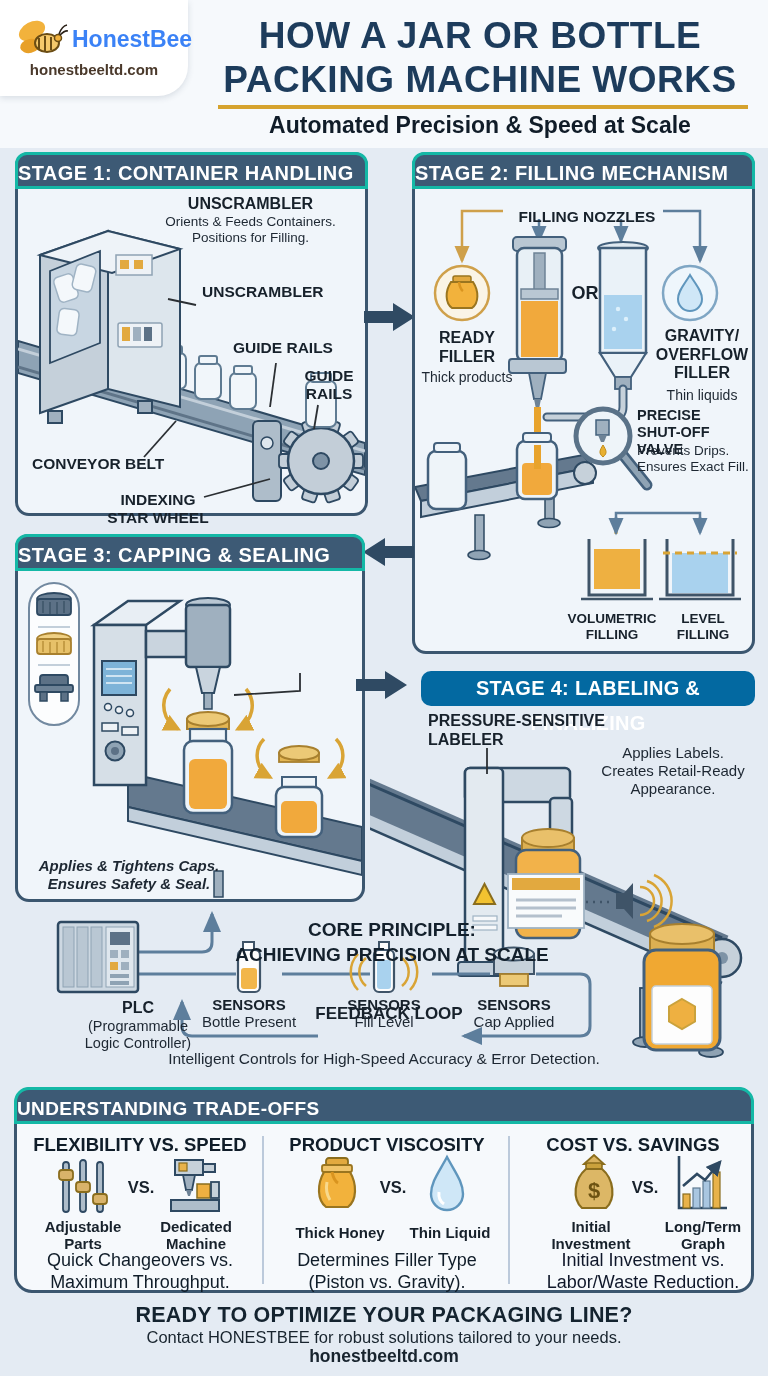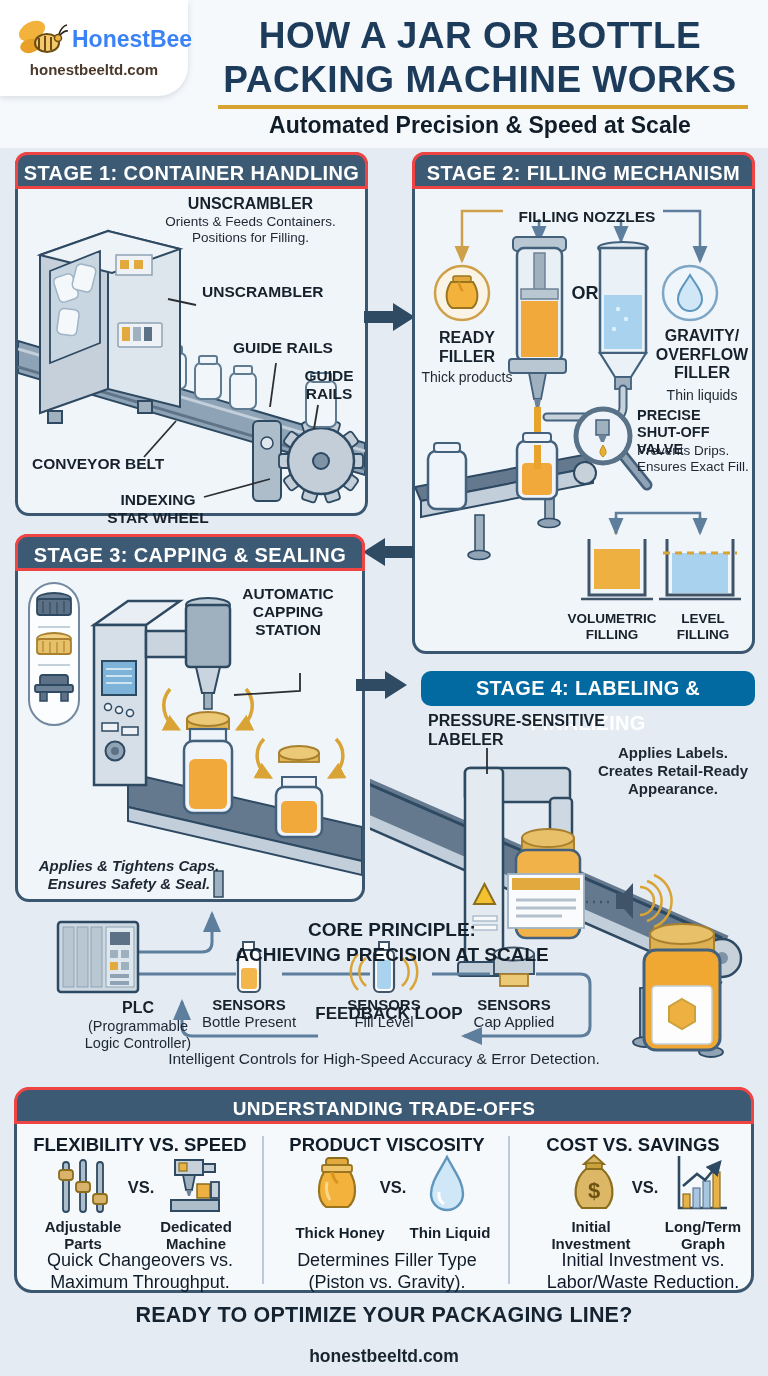--- a/index.html
+++ b/index.html
@@ -5,22 +5,22 @@
   html,body{margin:0;padding:0;background:#c9d4e0;}
   #canvas{position:relative;width:768px;height:1376px;margin:0 auto;overflow:hidden;
           background:#e4ebf3;font-family:"Liberation Sans","DejaVu Sans",sans-serif;color:#18222c;}
   .abs{position:absolute;}
   .pre{white-space:pre-line;}
   .ctr{text-align:center;}
   .b{font-weight:800;color:#17212b;line-height:1.16;}
   .t{color:#1d2732;line-height:1.2;}
   .panel{position:absolute;background:#f0f5fa;border:3px solid #3b566f;border-radius:14px;box-sizing:border-box;}
   .panel-hd{position:absolute;left:-3px;top:-3px;right:-3px;height:37px;background:#3d5a75;color:#ffffff;
-            font-weight:800;font-size:20px;letter-spacing:.4px;text-align:center;line-height:37px;
-            border-radius:12px 12px 0 0;border:3px solid #ef4444;box-sizing:border-box;}
+            font-weight:800;font-size:20px;letter-spacing:.4px;text-align:left;line-height:37px;
+            border-radius:12px 12px 0 0;border:3px solid #14b8a6;box-sizing:border-box;}
   .hd4{position:absolute;background:#0369a1;color:#fff;font-weight:800;font-size:20px;letter-spacing:.3px;
        text-align:center;border-radius:10px;box-sizing:border-box;}
   .rule{background:#d6a32e;}
   .divider{position:absolute;width:2px;background:#bccadb;}
   svg{display:block;}
 </style>
 </head>
 <body>
 
 <div id="canvas">
@@ -331,23 +331,20 @@
 
       <g>
         <rect x="261" y="180" width="40" height="9" fill="#e3b654" stroke="#a8802e" stroke-width="1.8"></rect>
         <ellipse cx="281" cy="180" rx="20" ry="7" fill="#ecc976" stroke="#a8802e" stroke-width="2"></ellipse>
         <rect x="264" y="204" width="34" height="10" fill="#eef4f9" stroke="#43607c" stroke-width="2"></rect>
         <rect x="258" y="214" width="46" height="50" rx="8" fill="#eef4f9" stroke="#43607c" stroke-width="2.5"></rect>
         <rect x="263" y="228" width="36" height="32" rx="5" fill="#f1a93c"></rect>
       </g>
       <path d="M282,100 L282,118 L216,122" fill="none" stroke="#2b2f33" stroke-width="1.8"></path>
     </svg>
-    <div class="abs ctr b pre" style="left:204px;top:48px;width:132px;font-size:15.5px;">AUTOMATIC
-CAPPING
-STATION</div>
     <div class="abs ctr t pre" style="left:8px;top:320px;width:206px;font-size:15px;font-weight:600;font-style:italic;">Applies &amp; Tightens Caps.
 Ensures Safety &amp; Seal.</div>
   </div>
 
   <svg class="abs" style="left:356px;top:670px" width="52" height="30" viewBox="0 0 52 30">
     <polygon points="0,9 29,9 29,1 51,15 29,29 29,21 0,21" fill="#2f4a63"></polygon>
   </svg>
 
   <div class="hd4" style="left:421px;top:671px;width:334px;height:35px;line-height:35px;">STAGE 4: LABELING &amp; FINALIZING</div>
 
@@ -392,21 +389,21 @@
       <rect x="280" y="244" width="64" height="16" fill="#ddb052" stroke="#a8802e" stroke-width="2"></rect>
       <ellipse cx="312" cy="244" rx="32" ry="10" fill="#e9c06a" stroke="#a8802e" stroke-width="2"></ellipse>
       <rect x="274" y="260" width="76" height="100" rx="12" fill="#f0a832" stroke="#43607c" stroke-width="3"></rect>
       <rect x="282" y="296" width="60" height="58" rx="4" fill="#fdfdfd" stroke="#c3cfda" stroke-width="1.5"></rect>
       <polygon points="312,309 325,316.5 325,331.5 312,339 299,331.5 299,316.5" fill="#eeb041" stroke="#caa23c" stroke-width="2"></polygon>
     </g>
     <path d="M117,58 L117,84" stroke="#2b2f33" stroke-width="1.8"></path>
   </svg>
   <div class="abs b pre" style="left:428px;top:712px;width:180px;font-size:16px;">PRESSURE-SENSITIVE
 LABELER</div>
-  <div class="abs ctr t pre" style="left:592px;top:744px;width:162px;font-size:15px;font-weight:700;">Applies Labels.
+  <div class="abs ctr t pre" style="left:592px;top:744px;width:162px;font-size:15px;font-weight:400;">Applies Labels.
 Creates Retail-Ready
 Appearance.</div>
 
   <svg class="abs" style="left:40px;top:896px" width="700" height="162" viewBox="0 0 700 162">
     <g fill="none" stroke="#5d7e9c" stroke-width="3">
       <path d="M98,56 L162,56 Q172,56 172,46 L172,18" marker-end="url(#ah-slate)"></path>
       <path d="M98,78 L196,78"></path>
       <path d="M242,78 L330,78"></path>
       <path d="M392,78 L450,78"></path>
       <path d="M496,78 L540,78 Q550,78 550,88 L550,130 Q550,140 540,140 L424,140" marker-end="url(#ah-slate)"></path>
@@ -530,15 +527,16 @@
     </svg>
     <div class="abs ctr b pre" style="left:524px;top:128px;width:100px;font-size:15px;">Initial
 Investment</div>
     <div class="abs ctr b pre" style="left:636px;top:128px;width:100px;font-size:15px;">Long/Term
 Graph</div>
     <div class="abs ctr t pre" style="left:508px;top:160px;width:236px;font-size:18px;color:#0f172a;">Initial Investment vs.
 Labor/Waste Reduction.</div>
   </div>
 
   <div class="abs ctr b" style="left:0;top:1303px;width:768px;font-size:21.5px;color:#14232f;letter-spacing:.2px;">READY TO OPTIMIZE YOUR PACKAGING LINE?</div>
+  <div class="abs ctr t" style="left:0;top:1328px;width:768px;font-size:16.5px;font-weight:500;color:#18242e;">Contact HONESTBEE for robust solutions tailored to your needs.</div>
   <div class="abs ctr b" style="left:0;top:1346px;width:768px;font-size:17.5px;color:#18242e;">honestbeeltd.com</div>
 
 </div>
 
 </body></html>

